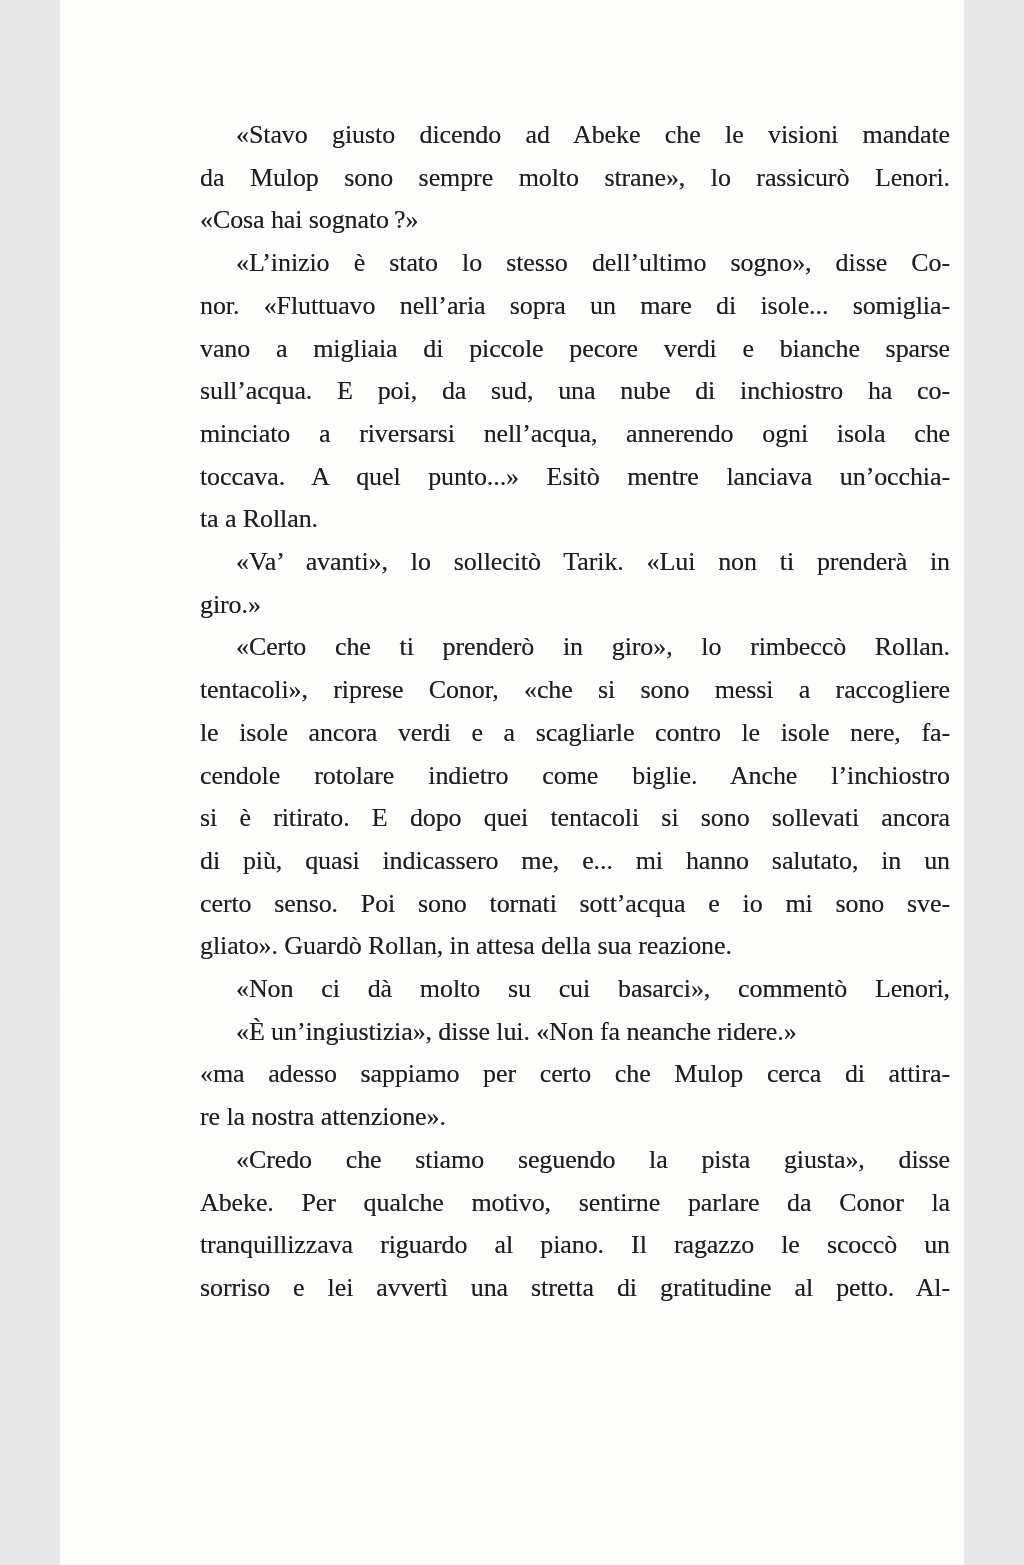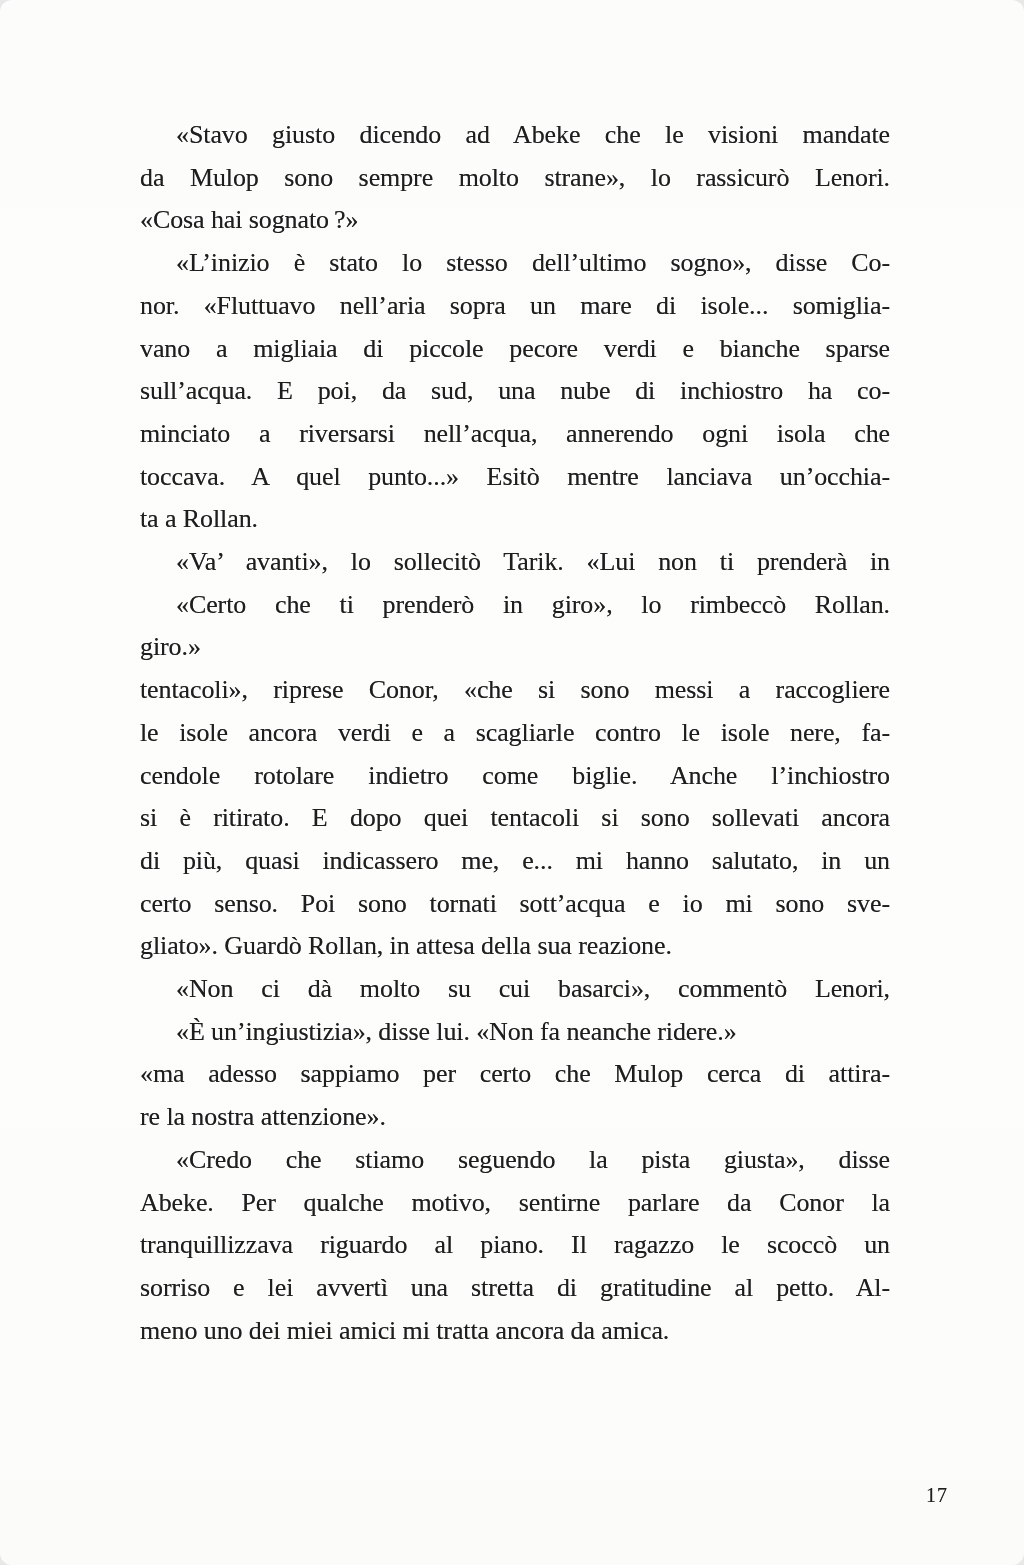--- a/index.html
+++ b/index.html
@@ -1,25 +1,24 @@
 <!DOCTYPE html>
 <html lang="it"><head>
 <meta charset="utf-8">
 <style>
   html, body { margin: 0; padding: 0; background: #e8e8e8; }
   .page {
     position: relative;
-    width: 1024px;
+    width: 904px;
     height: 1565px;
     margin: 0 auto;
     background: linear-gradient(180deg, #fcfcfb 0%, #fdfdfc 55%, #fbfbfa 100%);
     overflow: hidden;
     font-family: "Liberation Serif", "DejaVu Serif", serif;
     color: #1e1e1e;
-    border-radius: 12px;
   }
   .text-block {
     position: absolute;
     left: 140px;
     top: 114px;
     width: 750px;
     font-size: 26px;
     line-height: 42.7px;
     letter-spacing: -0.1px;
     text-shadow: 0 0 0.5px rgba(20,20,20,0.55);
@@ -54,33 +53,32 @@
     <div class="line"><span>da Mulop sono sempre molto strane», lo rassicurò Lenori.</span></div>
     <div class="line pend"><span>«Cosa hai sognato ?»</span></div>
     <div class="line indent"><span>«L’inizio è stato lo stesso dell’ultimo sogno», disse Co-</span></div>
     <div class="line"><span>nor. «Fluttuavo nell’aria sopra un mare di isole... somiglia-</span></div>
     <div class="line"><span>vano a migliaia di piccole pecore verdi e bianche sparse</span></div>
     <div class="line"><span>sull’acqua. E poi, da sud, una nube di inchiostro ha co-</span></div>
     <div class="line"><span>minciato a riversarsi nell’acqua, annerendo ogni isola che</span></div>
     <div class="line"><span>toccava. A quel punto...» Esitò mentre lanciava un’occhia-</span></div>
     <div class="line pend"><span>ta a Rollan.</span></div>
     <div class="line indent"><span>«Va’ avanti», lo sollecitò Tarik. «Lui non ti prenderà in</span></div>
+    <div class="line pend"><span>giro.»</span></div>
     <div class="line indent"><span>«Certo che ti prenderò in giro», lo rimbeccò Rollan.</span></div>
-    <div class="line pend"><span>giro.»</span></div>
     <div class="line"><span>tentacoli», riprese Conor, «che si sono messi a raccogliere</span></div>
     <div class="line"><span>le isole ancora verdi e a scagliarle contro le isole nere, fa-</span></div>
     <div class="line"><span>cendole rotolare indietro come biglie. Anche l’inchiostro</span></div>
     <div class="line"><span>si è ritirato. E dopo quei tentacoli si sono sollevati ancora</span></div>
     <div class="line"><span>di più, quasi indicassero me, e... mi hanno salutato, in un</span></div>
     <div class="line"><span>certo senso. Poi sono tornati sott’acqua e io mi sono sve-</span></div>
     <div class="line pend"><span>gliato». Guardò Rollan, in attesa della sua reazione.</span></div>
     <div class="line indent"><span>«Non ci dà molto su cui basarci», commentò Lenori,</span></div>
     <div class="line indent pend"><span>«È un’ingiustizia», disse lui. «Non fa neanche ridere.»</span></div>
     <div class="line"><span>«ma adesso sappiamo per certo che Mulop cerca di attira-</span></div>
     <div class="line pend"><span>re la nostra attenzione».</span></div>
     <div class="line indent"><span>«Credo che stiamo seguendo la pista giusta», disse</span></div>
     <div class="line"><span>Abeke. Per qualche motivo, sentirne parlare da Conor la</span></div>
     <div class="line"><span>tranquillizzava riguardo al piano. Il ragazzo le scoccò un</span></div>
     <div class="line"><span>sorriso e lei avvertì una stretta di gratitudine al petto. </span><span class="em">Al-</span></div>
-    <div class="line pend"><span class="em">meno uno dei miei amici mi tratta ancora da amica.</span></div>
   </main>
   <div class="page-number">17</div>
 </div>
 
 </body></html>

